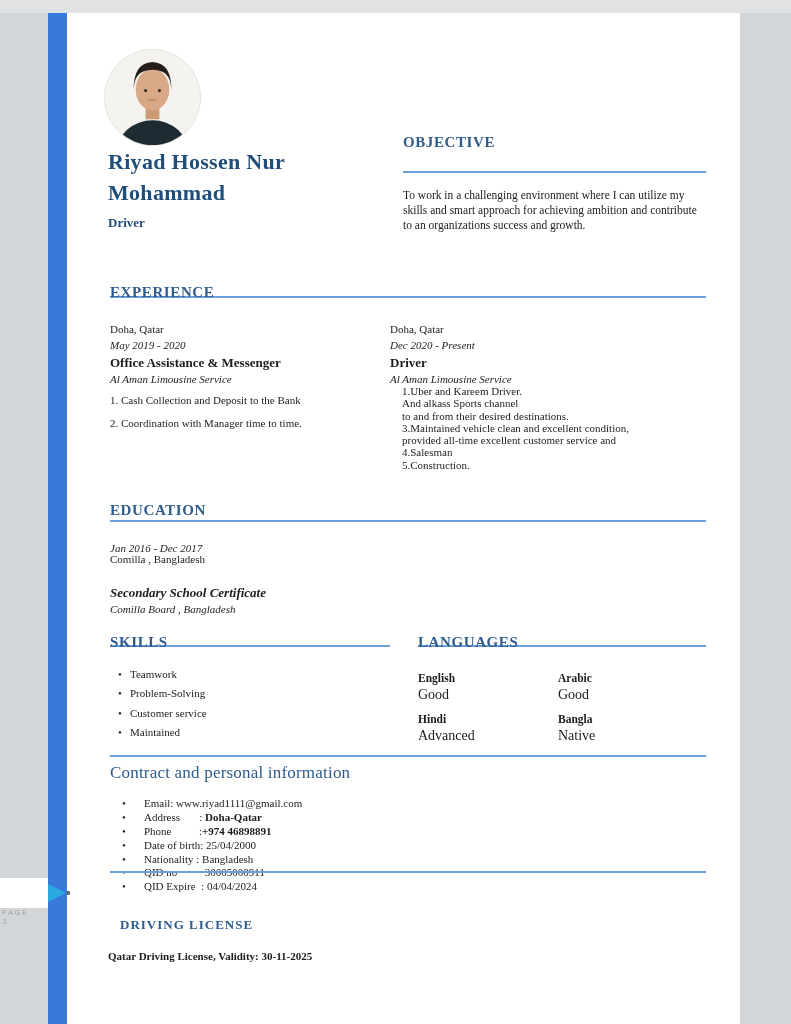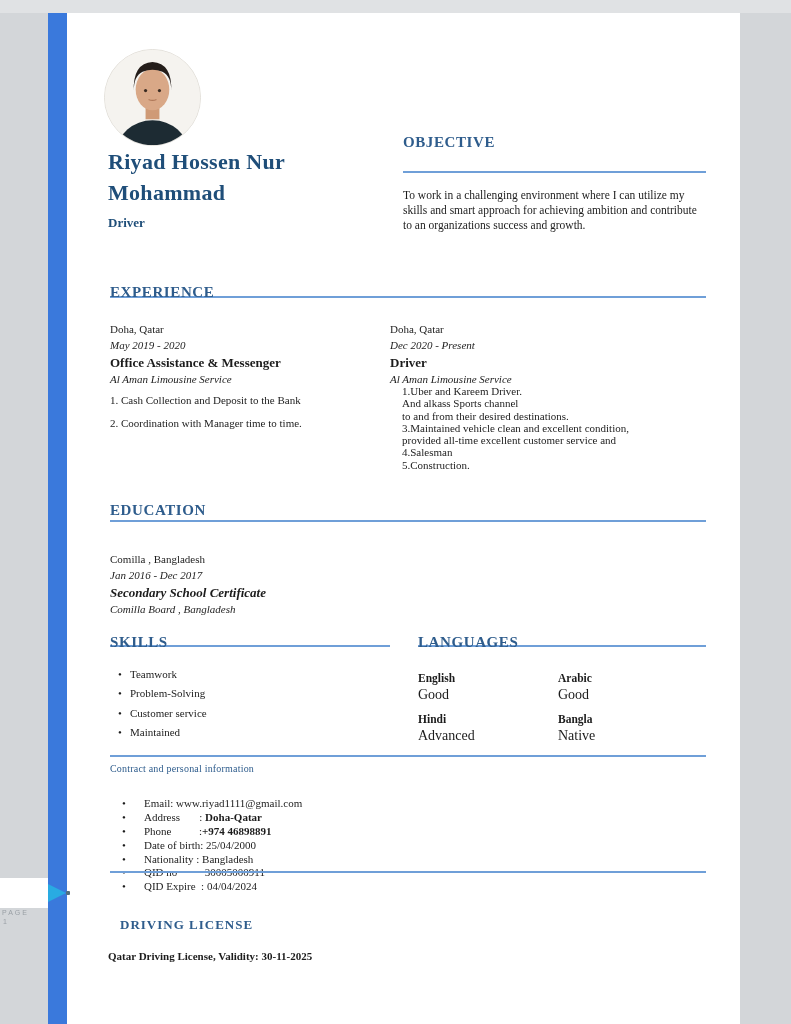--- a/index.html
+++ b/index.html
@@ -46,37 +46,37 @@
   #job0-company{left:110px;top:373px;}
   #job0-b0{left:110px;top:394px;font-size:11px;}
   #job0-b1{left:110px;top:417px;font-size:11px;}
   #job1-loc{left:390px;top:323px;}
   #job1-dates{left:390px;top:339px;}
   #job1-role{left:390px;top:355px;}
   #job1-company{left:390px;top:373px;}
   #job1-lines{left:402px;top:385px;width:330px;}
   
   #edu-loc{left:110px;top:553px;}
-  #edu-dates{left:110px;top:569px;}
+  #edu-dates{left:110px;top:542px;}
   #edu-degree{left:110px;top:585px;font-style:italic;}
   #edu-school{left:110px;top:603px;}
   
   #skills-list{left:118px;top:668px;width:250px;}
   .skill-item{display:flex;align-items:baseline;font-size:11px;height:19.3px;}
   .bullet{width:12px;font-size:11px;color:#1c1c1c;}
   
   .lang-name{font-weight:bold;font-size:11.5px;}
   .lang-level{font-size:14px;}
   #lang0-n{left:418px;top:672px;}#lang0-l{left:418px;top:687px;}
   #lang1-n{left:558px;top:672px;}#lang1-l{left:558px;top:687px;}
   #lang2-n{left:418px;top:713px;}#lang2-l{left:418px;top:728px;}
   #lang3-n{left:558px;top:713px;}#lang3-l{left:558px;top:728px;}
   
   #personal-rule{left:110px;top:755px;width:596px;}
-  #personal-h{left:110px;top:763px;font-size:10px;color:#2e5c8c;letter-spacing:.2px;}
+  #personal-h{left:110px;top:763px;font-size:17px;color:#2e5c8c;letter-spacing:.2px;}
   #personal-list{left:122px;top:797px;width:420px;}
   .pi-row{display:flex;align-items:baseline;font-size:11px;height:13.9px;}
   .pi-row .bullet{width:22px;}
   .pi-pre{white-space:pre;}
   .pi-bold{font-weight:bold;white-space:pre;}
   #qid-rule{left:110px;top:871px;width:596px;}
   
   #driving-h{left:120px;top:917px;font-size:13px;color:#2e5c8c;letter-spacing:1px;font-weight:600;}
   #driving-text{left:108px;top:950px;font-size:11px;font-weight:bold;}
   

